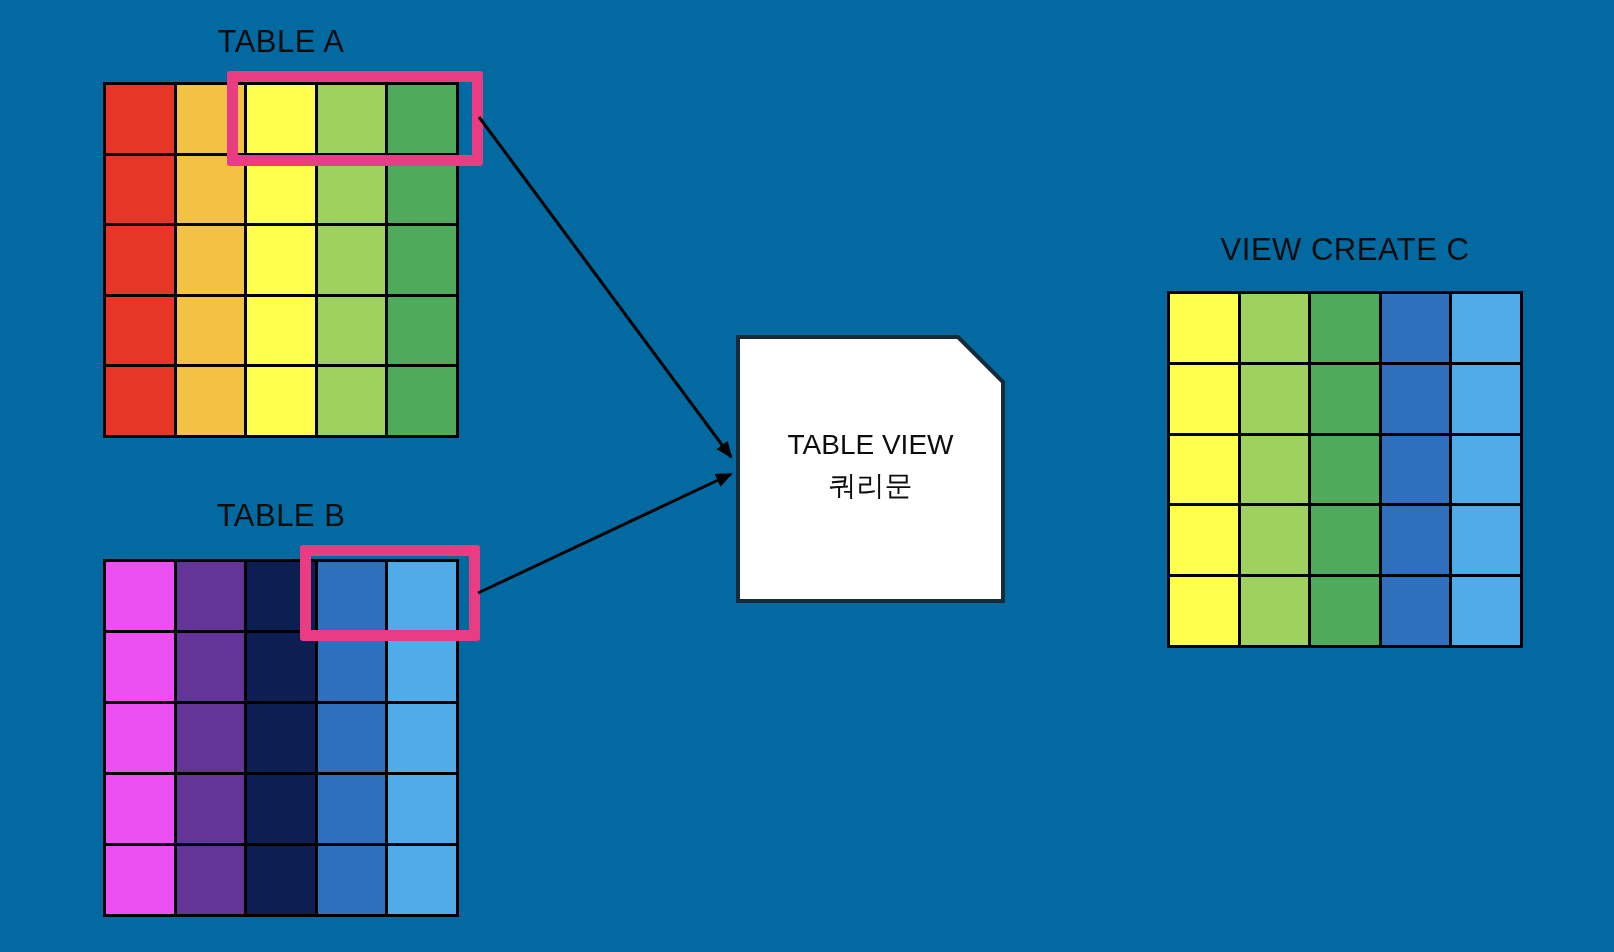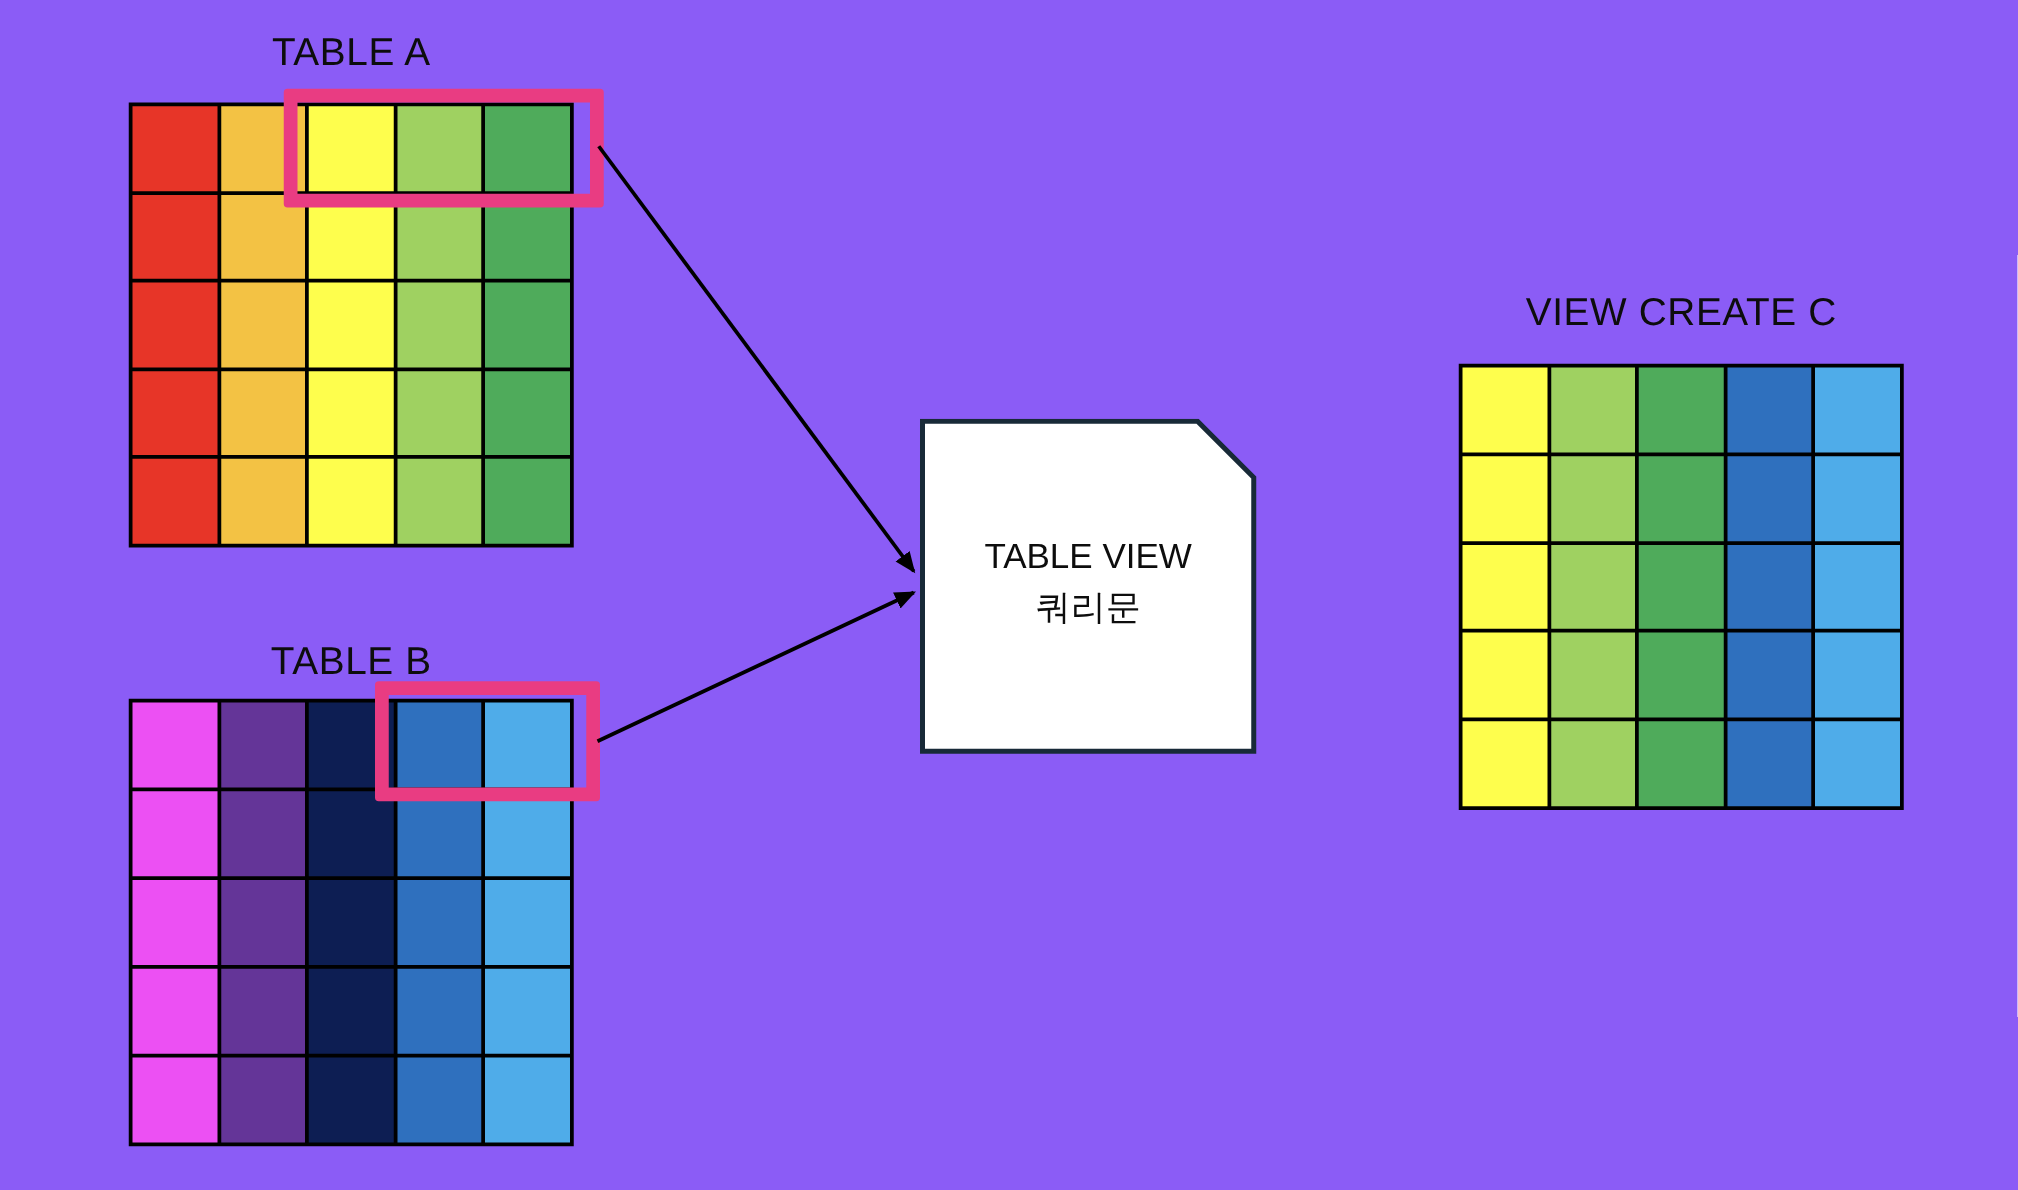--- a/index.html
+++ b/index.html
@@ -1,35 +1,35 @@
 <!DOCTYPE html>
 <html><head>
 <meta charset="utf-8">
 <style>
   html, body { margin: 0; padding: 0; background: #ffffff; }
   .canvas {
     position: relative;
     width: 1614px;
     height: 952px;
-    background: #8b5cf6;
+    background: #0369a1;
     font-family: "Liberation Sans", sans-serif;
     overflow: hidden;
   }
   .table-title {
     position: absolute;
     width: 356px;
     text-align: center;
     font-size: 31px;
     font-weight: 400;
     color: #0d0d0d;
     letter-spacing: 0.5px;
     white-space: nowrap;
   }
   #title-a { left: 103px; top: 24px; }
-  #title-b { left: 103px; top: 511px; }
+  #title-b { left: 103px; top: 498px; }
   #title-c { left: 1167px; top: 232px; }
 
   .grid {
     position: absolute;
     display: grid;
     grid-template-columns: repeat(5, 1fr);
     grid-auto-rows: 1fr;
     gap: 3px;
     padding: 3px;
     background: #000000;

